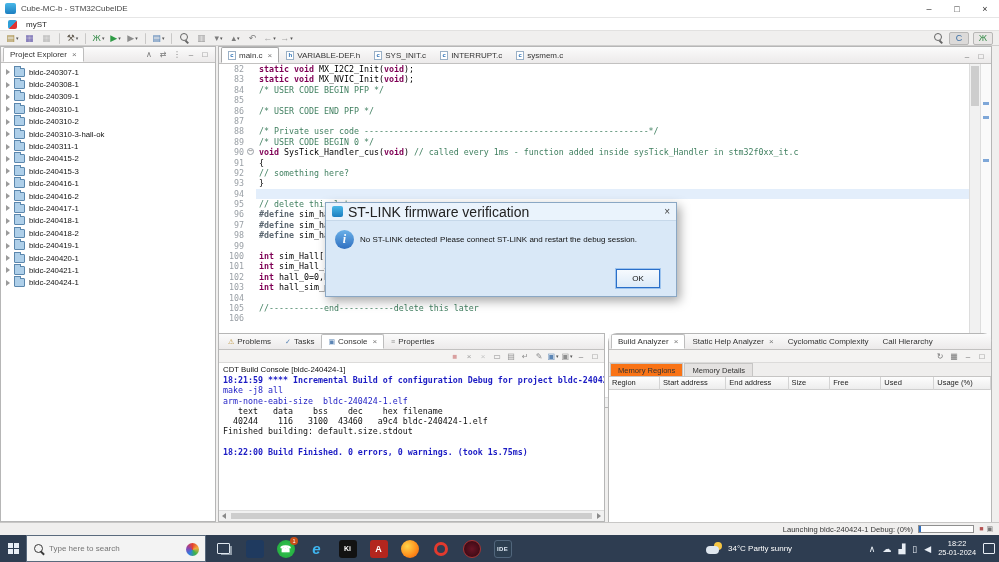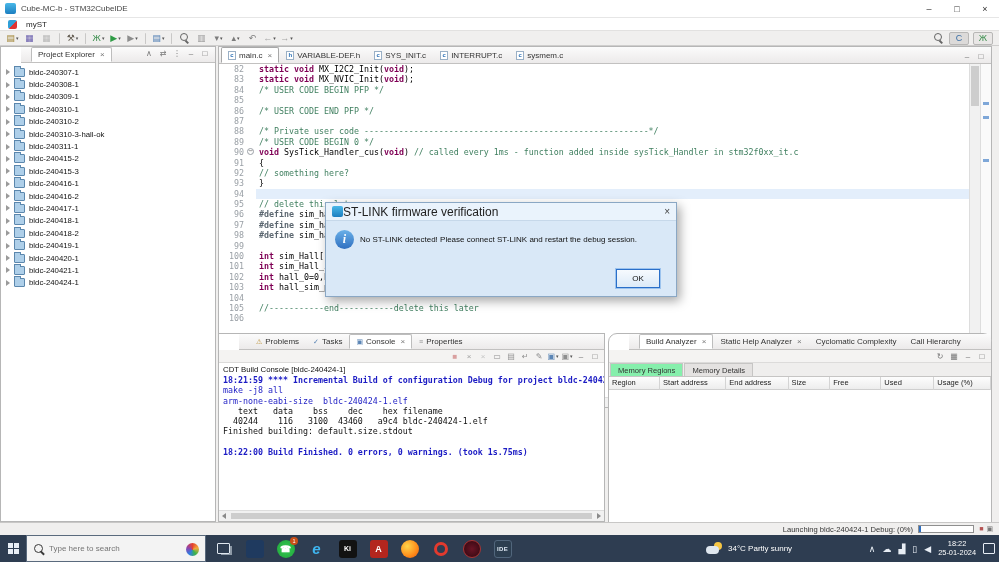--- a/index.html
+++ b/index.html
@@ -27,21 +27,21 @@
   .tbi .g { line-height:1; }
   .tbi .dd { font-size:5px; color:#555; margin-left:1px; }
   .tbi.sep { min-width:1px; width:1px; height:11px; background:#c9c8c7; margin:0 4px; }
   .tbi.mag::before { content:""; position:absolute; width:6px; height:6px; border:1.5px solid #666; border-radius:50%; left:3px; top:1px; }
   .tbi.mag::after { content:""; position:absolute; width:4px; height:1.5px; background:#666; transform:rotate(45deg); left:8px; top:9px; }
   .tbi.persp { border:1px solid #b8b7b6; background:#e9e7e6; width:20px; margin:0 2px; }
   .tbi.persp.active-persp { background:#dcdad9; }
 
   
   .panel { position:absolute; background:#fff; border:1px solid #b6b6b6; }
-  .vtab-row { display:flex; align-items:flex-start; height:16px; background:linear-gradient(#fbfbfb,#eceaea); border-bottom:1px solid #c2c1c0; padding-left:10px;margin-left:20px; }
+  .vtab-row { display:flex; align-items:center; height:16px; background:linear-gradient(#fbfbfb,#eceaea); border-bottom:1px solid #c2c1c0; padding-left:2px; }
   .vtab { display:flex; align-items:center; gap:3px; padding:0 6px; height:15px; font-size:8px; color:#333; border:1px solid transparent; white-space:nowrap; }
   .vtab.active { background:#fff; border-color:#bdbdbd; border-bottom-color:#fff; border-top-left-radius:2px; border-top-right-radius:2px; }
   .vtab-ic { font-size:7px; }
   .tab-close { color:#777; font-size:8px; margin-left:2px; }
   .hdr-icons { margin-left:auto; display:flex; align-items:center; padding-right:3px; }
   .hic { width:14px; height:13px; display:flex; align-items:center; justify-content:center; font-size:8px; }
 
   
   #explorer { left:0; top:46px; width:216px; height:476px; }
   #tree { padding-top:3px; }
@@ -85,35 +85,35 @@
   .con-line { font-family:"DejaVu Sans Mono",monospace; font-size:8.3px; height:10.3px; white-space:pre; padding-left:4px; }
   .con-line.info { color:#1c1cc4; font-weight:bold; }
   .con-line.cmd { color:#1c1cc4; }
   .con-line.out { color:#111; }
   #con-hscroll { position:absolute; left:0; right:0; bottom:0; height:11px; background:#f1f1f1; border-top:1px solid #ddd; }
 
   
   #analyzer { left:608px; top:333px; width:384px; height:232px;border-radius:9px; }
   .subtabs { display:flex; height:14px; border-bottom:1px solid #c6c5c4; background:#efeeed; align-items:flex-end; padding-left:1px; }
   .subtab { font-size:7.6px; color:#333; padding:0 7px; height:13px; display:flex; align-items:center; border:1px solid #c6c5c4; border-bottom:none; background:#e4e2e1; margin-right:1px; }
-  .subtab.active { background:#86efac;margin-top:12px; }
+  .subtab.active { background:#f97316;margin-top:12px; }
   .grid-header { display:flex; height:13px; background:linear-gradient(#fdfdfd,#ededed); border-bottom:1px solid #cfcfcf; }
   .gh-cell { font-size:7.5px; color:#222; border-right:1px solid #d4d4d4; padding:1px 0 12px 3px; white-space:nowrap; overflow:hidden; }
 
   
   #statusbar { position:absolute; left:0; top:522px; width:999px; height:13px; background:#f0efee; border-top:1px solid #c8c7c6; display:flex; align-items:center; justify-content:flex-end; gap:5px; padding-right:6px; }
   #statusbar .stext { font-size:7.6px; color:#333; }
   #progress { width:56px; height:8px; border:1px solid #8f8f8f; background:#fff; position:relative; }
   #progress .fill { position:absolute; left:0; top:0; bottom:0; width:3%; background:#2f6fc0; }
   .sic { font-size:7px; }
 
   
   #dialog { position:absolute; left:325px; top:202px; width:352px; height:95px; background:#d9e8f7; border:1px solid #8aa7c4; box-shadow:3px 4px 10px rgba(0,0,0,.35); z-index:50; }
   #dlg-title { height:18px; background:#eaf3fc; display:flex; align-items:center; padding:0 6px; border-bottom:1px solid #c6d8ea; }
-  #dlg-title .dtext { font-size:12px; color:#222; }
+  #dlg-title .dtext { font-size:14px; color:#222; margin-left:5px; }
   #dlg-close { margin-left:auto; font-size:10px; color:#444; }
   .dlg-ic { width:11px; height:11px; border-radius:2px; background:linear-gradient(#49b8e8,#1c7ec0); }
   #dlg-info { position:absolute; left:9px; top:27px; width:19px; height:19px; border-radius:50%; background:linear-gradient(#6ab0e8,#2f6fc0); color:#fff; font-family:"Liberation Serif",serif; font-style:italic; font-weight:bold; font-size:12px; display:flex; align-items:center; justify-content:center; }
   #dlg-msg { position:absolute; left:34px; top:32px; right:10px; font-size:8px; color:#111; }
   #dlg-ok { position:absolute; right:16px; bottom:8px; width:44px; height:19px; background:linear-gradient(#f6fafe,#dceaf8); border:1px solid #2a6fc9; box-shadow:0 0 0 1px #9cc3ee; font-size:8px; color:#111; display:flex; align-items:center; justify-content:center; }
 
   
   #taskbar { position:absolute; left:0; top:535px; width:999px; height:27px; background:#2e3d51; }
   #start { position:absolute; left:0; top:0; width:26px; height:27px; display:flex; align-items:center; justify-content:center; }
   .winlogo { display:grid; grid-template-columns:5px 5px; grid-template-rows:5px 5px; gap:1px; }

